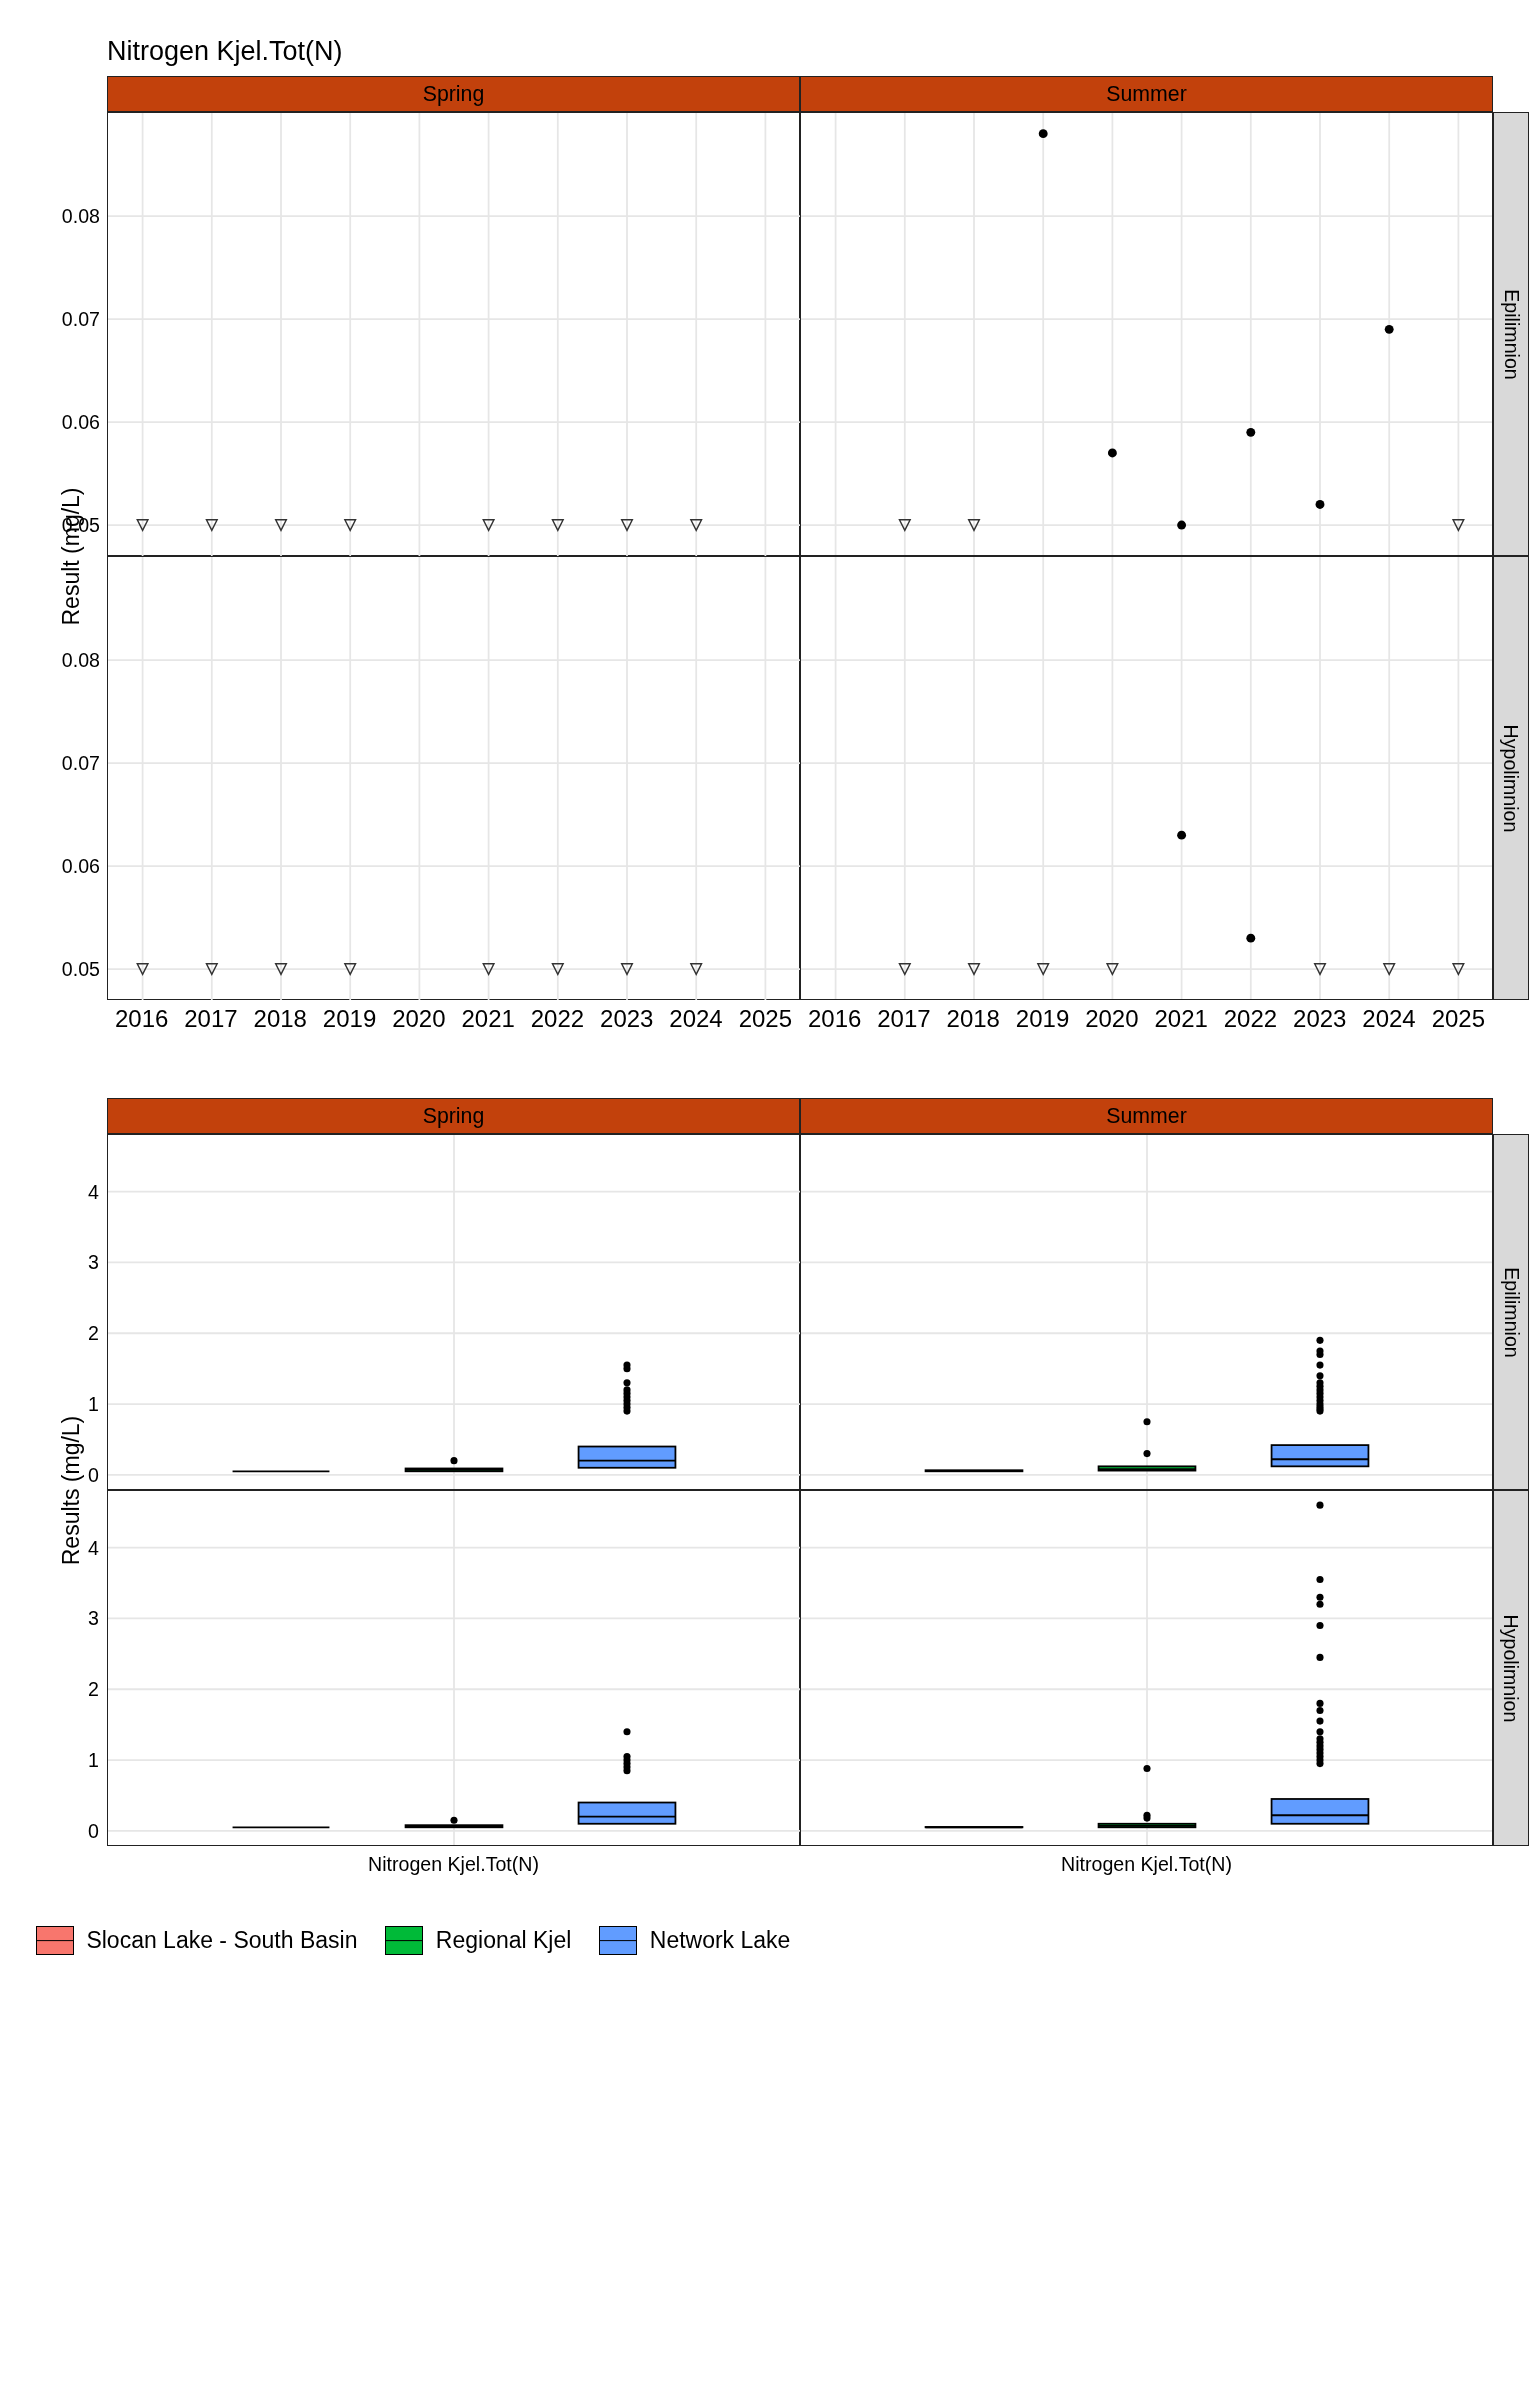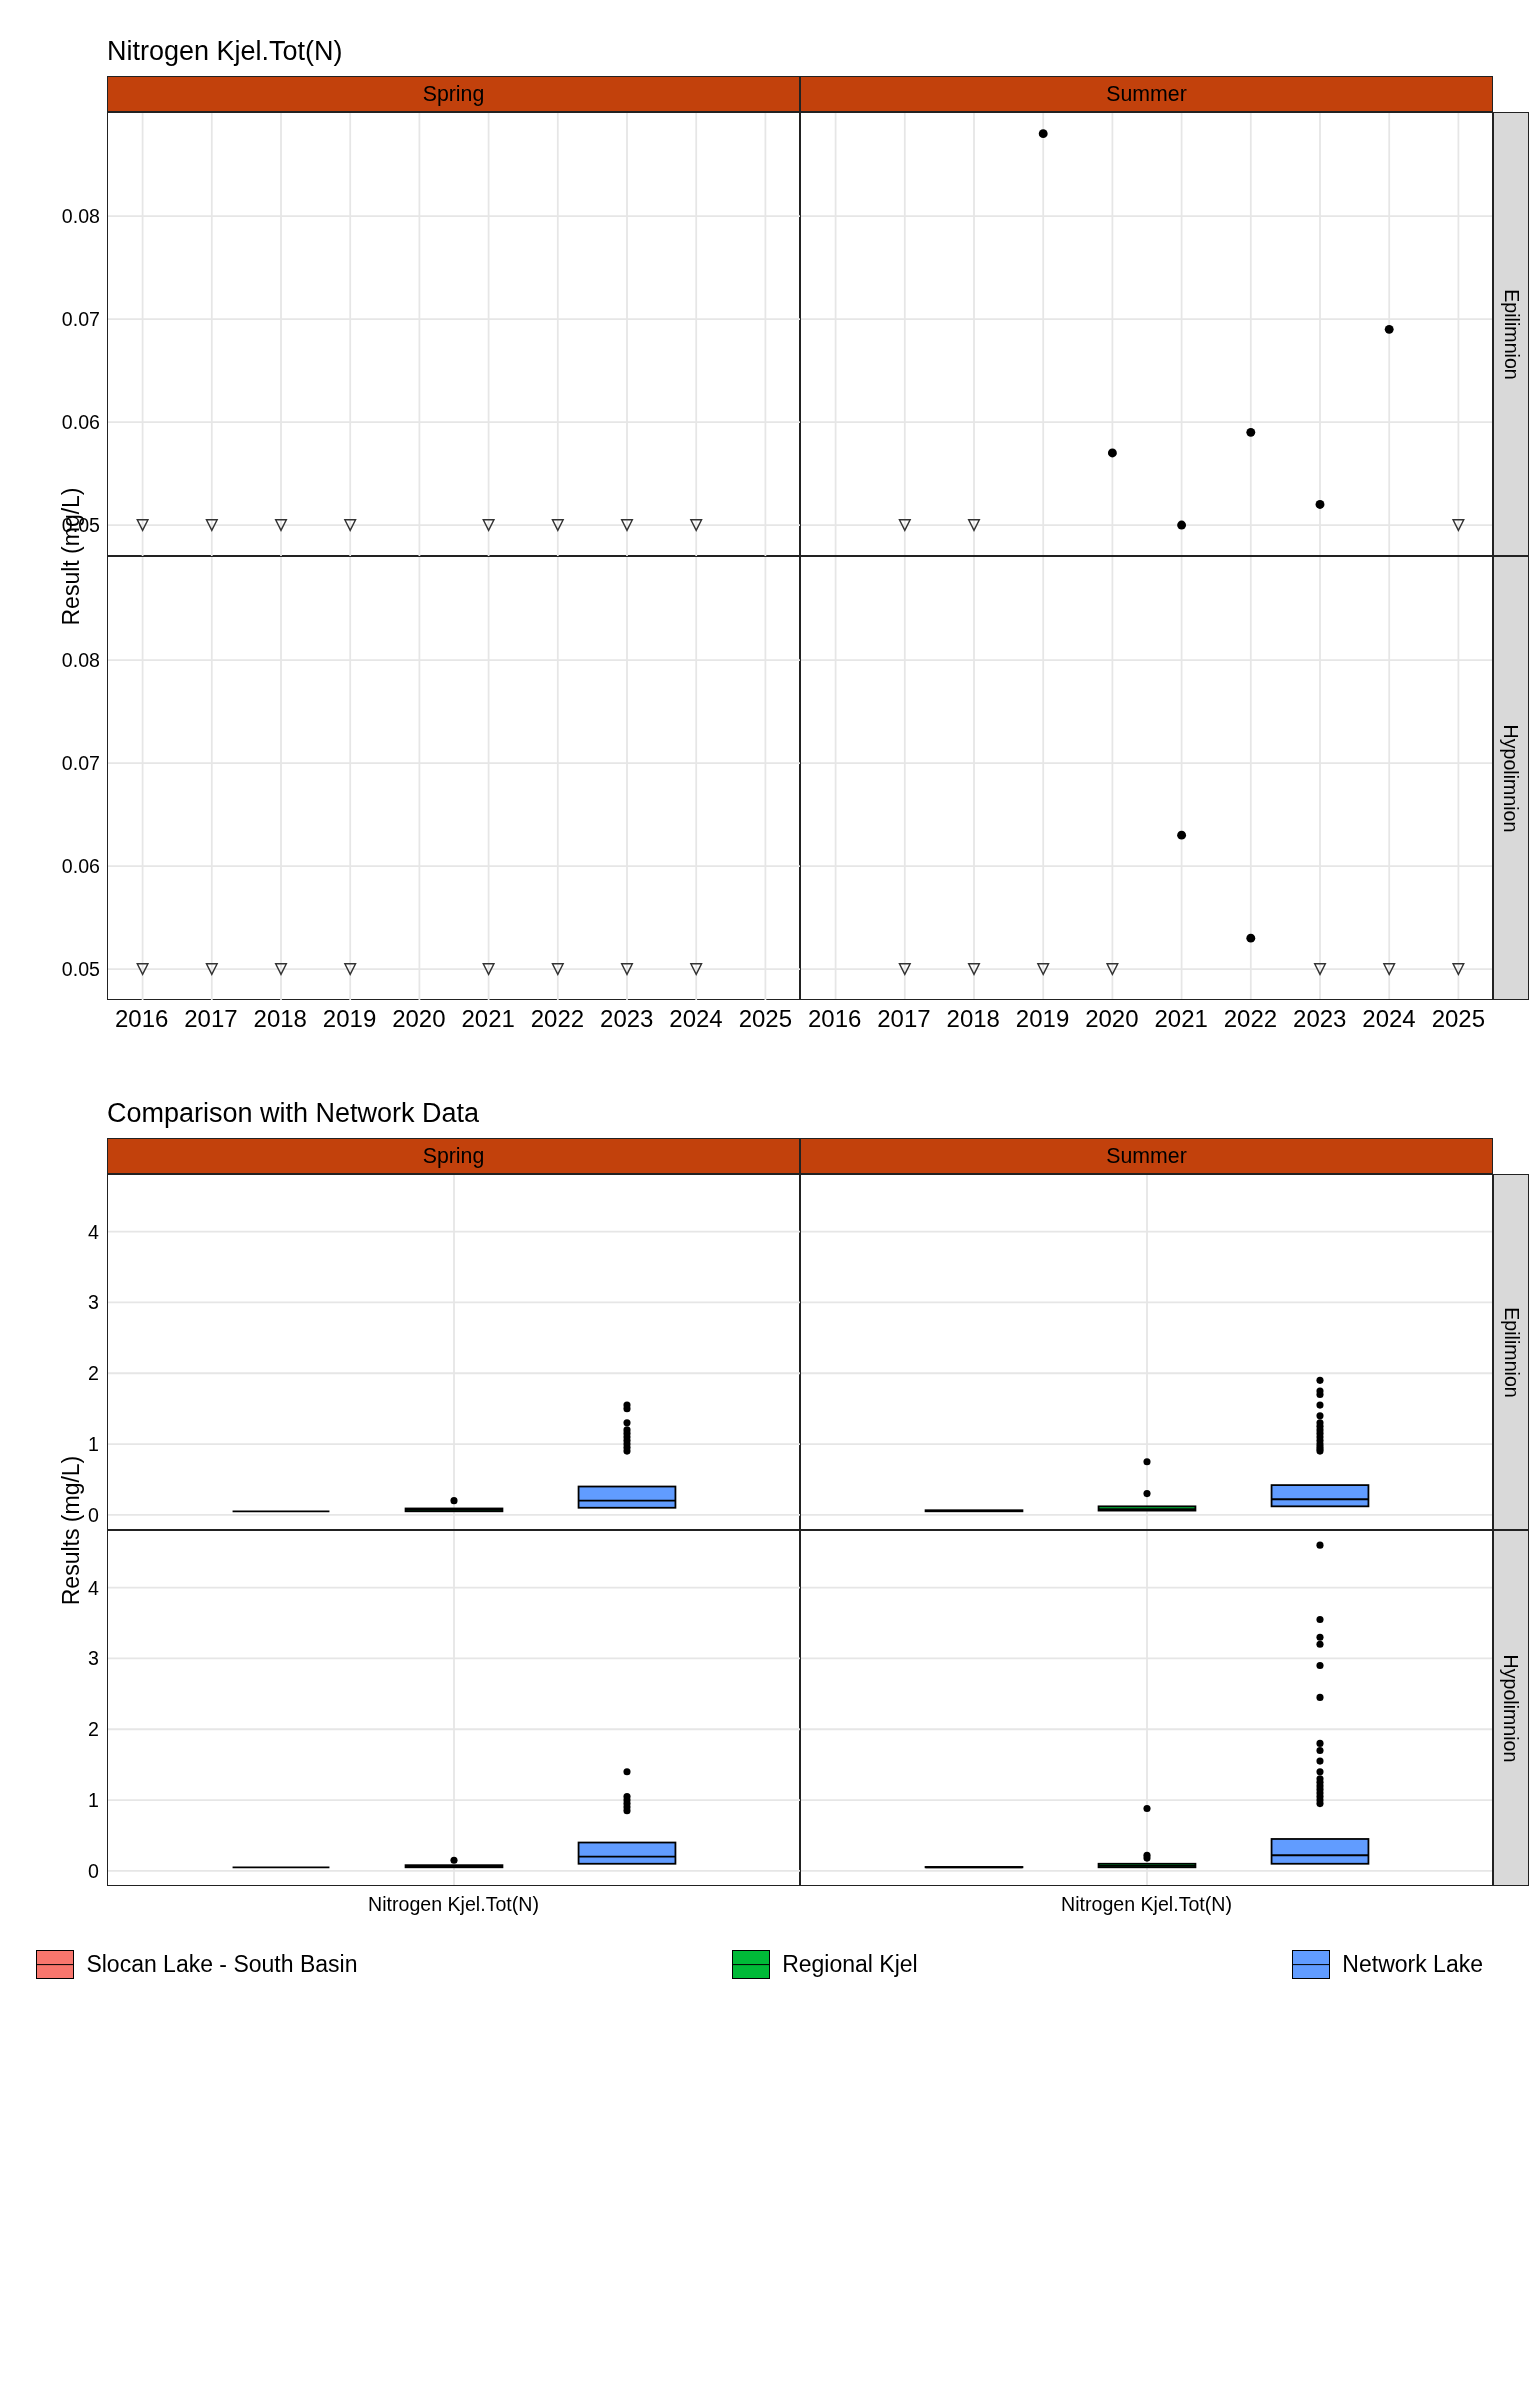--- a/index.html
+++ b/index.html
@@ -16,21 +16,21 @@
   .panel{border:0.9px solid #222;position:relative;background:#fff;overflow:hidden}
   .gridlines line{stroke:#e6e6e6;stroke-width:2}
   .pt-dot{fill:#000}
   .pt-tri{fill:none;stroke:#333;stroke-width:1.6}
   .xaxis{grid-column:2/4;display:grid;grid-template-columns:1fr 1fr}
   .xaxis .ticks-row{display:flex;justify-content:space-around;font-size:24px;padding-top:5.3px}
   .xaxis-bottom{grid-column:2/4;display:grid;grid-template-columns:1fr 1fr}
   .xaxis-bottom .one{display:flex;justify-content:center;font-size:19.6px;padding-top:7.1px}
   .yticks{position:absolute;left:0;top:0;bottom:0;width:71px}
   .yt{position:absolute;right:7.1px;transform:translateY(-50%);font-size:19.6px;text-align:right}
-  .legend{display:flex;justify-content:space-between;gap:47px;margin-top:28px;font-size:23px}
+  .legend{display:flex;justify-content:flex-start;gap:28px;margin-top:44px;font-size:23px}
   .key{display:flex;align-items:center;gap:12.4px}
   .swatch{width:36px;height:27px;border:1.3px solid #000;position:relative}
   .swatch::after{content:"";position:absolute;left:0;right:0;top:50%;height:1.8px;background:#000;transform:translateY(-50%)}
 </style>
 </head>
 <body>
 
 <div class="page">
 
   <div class="chart-title">Nitrogen Kjel.Tot(N)</div>
@@ -187,21 +187,20 @@
           <div>2023</div>
           <div>2024</div>
           <div>2025</div>
         </div>
     </div>
     <div style="grid-row:4;grid-column:4"></div>
   </div>
 
   <div style="height:62px"></div>
 
-  <div class="chart-title">Comparison with Network Data</div>
   <div class="grid bottom">
     <div class="yaxis-label">
       <span>Results (mg/L)</span>
     </div>
 
     <div style="grid-row:1;grid-column:1"></div>
     <div class="col-strip" style="grid-row:1;grid-column:2">Spring</div>
     <div class="col-strip" style="grid-row:1;grid-column:3">Summer</div>
     <div style="grid-row:1;grid-column:4"></div>
 

